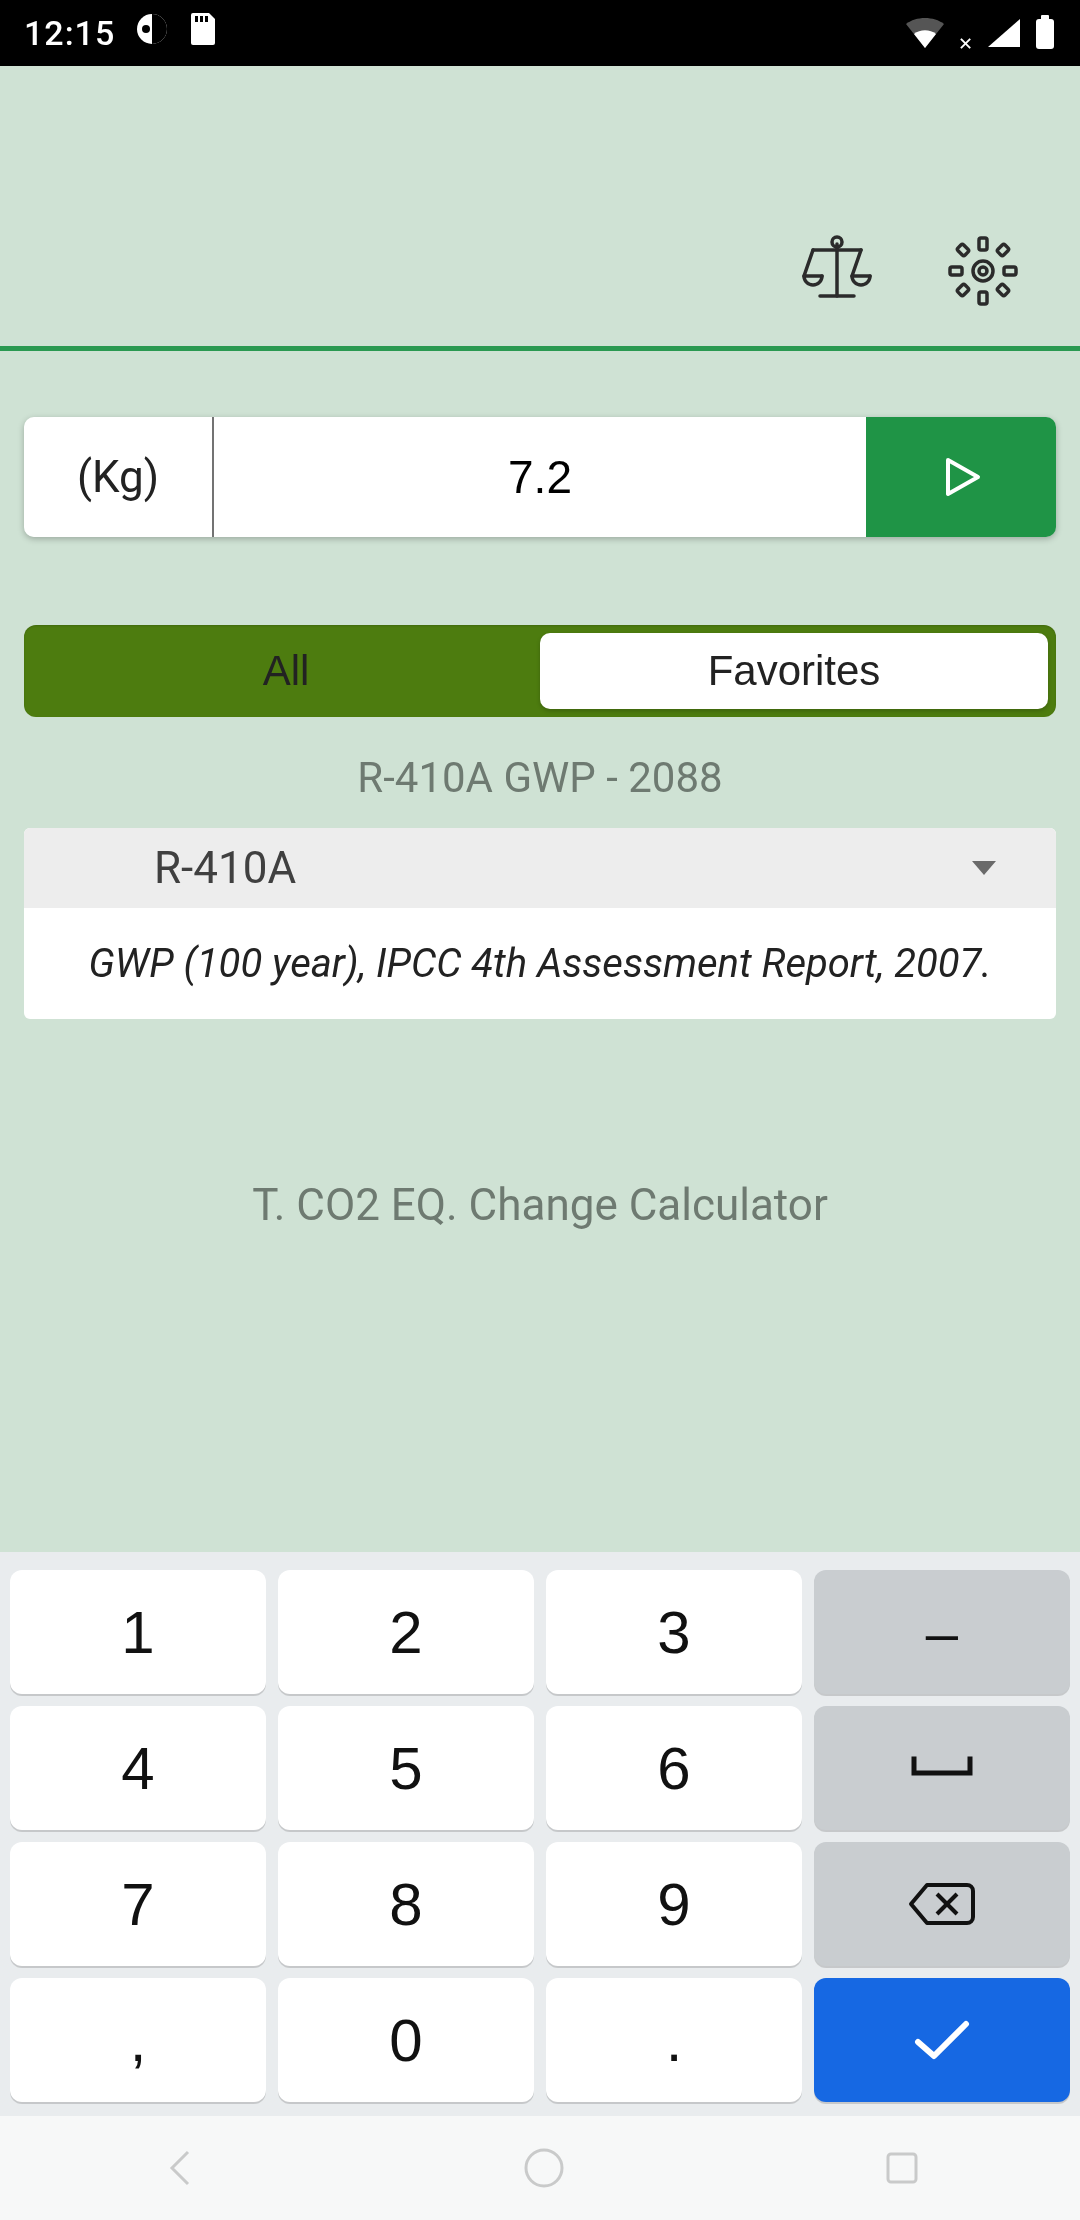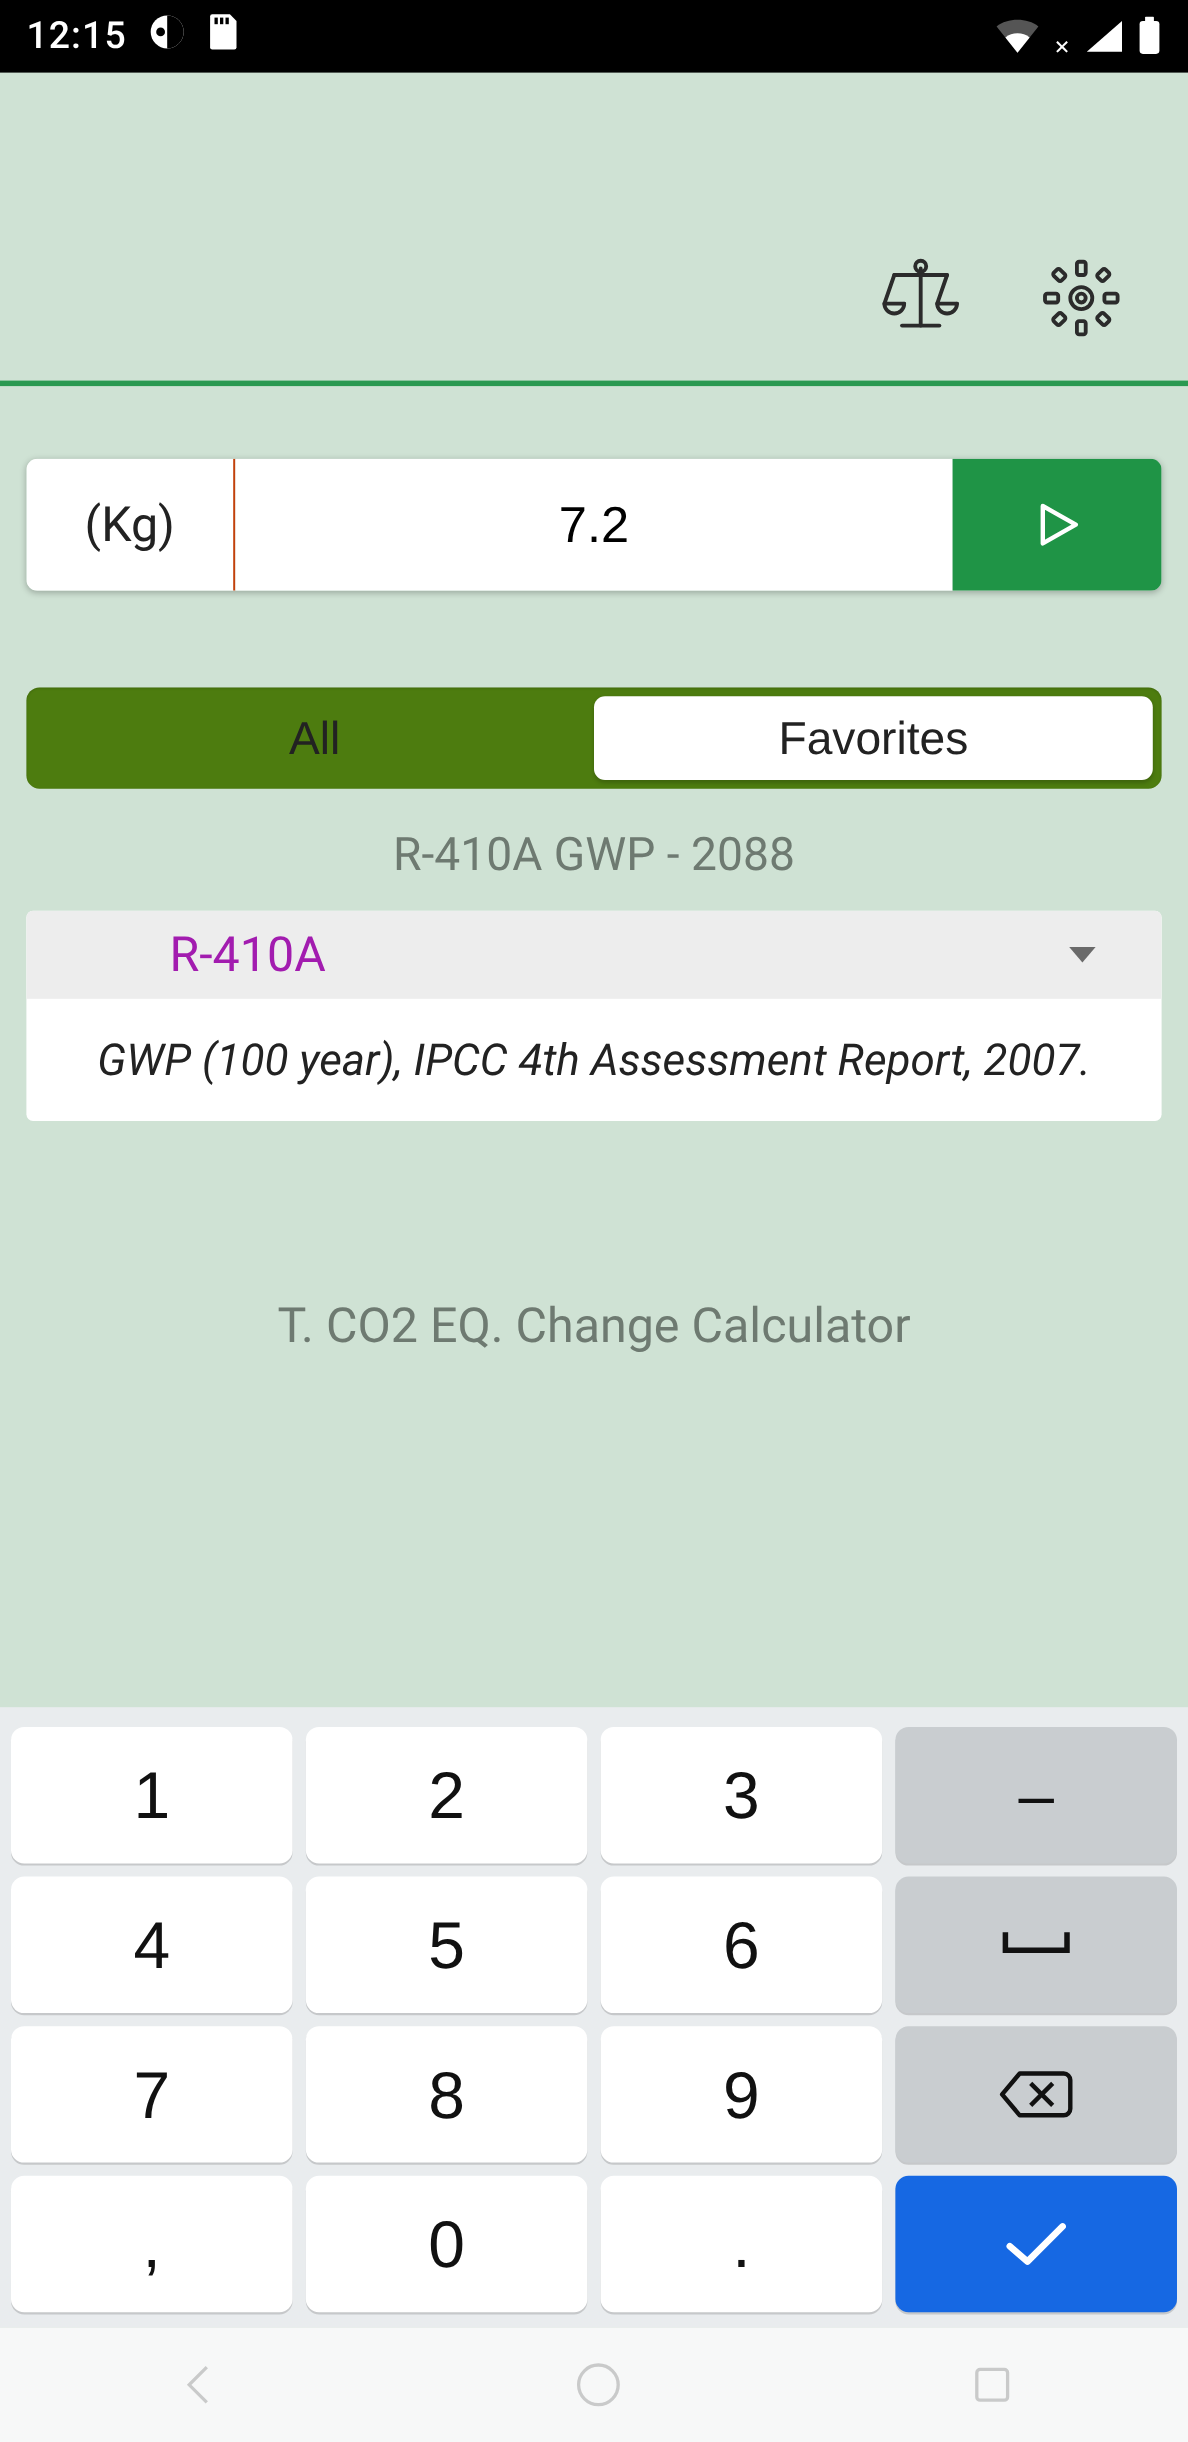--- a/index.html
+++ b/index.html
@@ -14,36 +14,36 @@
 
   
   .top-spacer { height: 280px; position: relative; }
   .toolbar-icons { position: absolute; bottom: 36px; right: 60px; display: flex; gap: 70px; align-items: center; }
   .toolbar-icons svg { display: block; }
   .green-line { height: 5px; background: #2a9951; }
 
   
   .content { padding: 0 24px; flex: 1; }
   .input-row { display: flex; margin: 66px 0 0 0; height: 120px; border-radius: 10px; overflow: hidden; box-shadow: 0 2px 6px rgba(0,0,0,0.25); }
-  .input-unit { width: 190px; background: #fff; border-right: 2px solid #c2410c; display: flex; align-items: center; justify-content: center; font-size: 44px; color: #222; }
+  .input-unit { width: 190px; background: #fff; border-right: 2px solid #737373; display: flex; align-items: center; justify-content: center; font-size: 44px; color: #222; }
   .input-field { flex: 1; background: #fff; text-align: center; font-size: 46px; border: none; outline: none; }
   .input-go { width: 190px; background: #1f9446; display: flex; align-items: center; justify-content: center; border: none; }
   .input-go svg { fill: none; stroke: #fff; stroke-width: 3; }
 
   .seg-wrap { margin-top: 88px; background: #4d7c0f; border-radius: 12px; height: 92px; display: flex; padding: 8px; box-shadow: 0 1px 2px rgba(0,0,0,0.15) inset; }
   .seg-btn { flex: 1; display: flex; align-items: center; justify-content: center; font-size: 42px; color: #222; border: none; background: transparent; border-radius: 10px; }
   .seg-btn.active { background: #fff; box-shadow: 0 2px 4px rgba(0,0,0,0.2); }
 
   .gwp-line { text-align: center; font-size: 42px; color: #6e7a71; margin-top: 36px; }
 
   .card { background: #fff; margin-top: 26px; border-radius: 6px; overflow: hidden; }
   .card-head { position: relative; text-align: center; font-size: 44px; padding: 26px 0; color: #111; }
   .fav-star { position: absolute; right: 44px; top: 50%; transform: translateY(-50%); }
   .fav-star svg { display: block; }
-  .gas-select { background: #ededed; height: 80px; display: flex; align-items: center; padding: 0 150px 0 130px; font-size: 44px; color: #a21caf; position: relative; }
+  .gas-select { background: #ededed; height: 80px; display: flex; align-items: center; padding: 0 150px 0 130px; font-size: 44px; color: #404040; position: relative; }
   .gas-select::after { content: ''; position: absolute; right: 60px; top: 50%; width: 0; height: 0; border-left: 12px solid transparent; border-right: 12px solid transparent; border-top: 14px solid #6a6a6a; transform: translateY(-50%); }
   .card-foot { text-align: center; font-size: 40px; color: #222; padding: 32px 20px; font-style: italic; }
 
   .calc-title { text-align: center; font-size: 44px; color: #6e7a71; margin-top: 160px; }
 
   
   .keyboard { background: #e9ecee; padding: 18px 10px 14px 10px; }
   .kb-row { display: flex; gap: 12px; margin-bottom: 12px; }
   .kb-row:last-child { margin-bottom: 0; }
   .key { flex: 1; height: 124px; background: #fff; border: none; border-radius: 12px; font-size: 60px; color: #111; display: flex; align-items: center; justify-content: center; box-shadow: 0 2px 0 rgba(0,0,0,0.15); }

